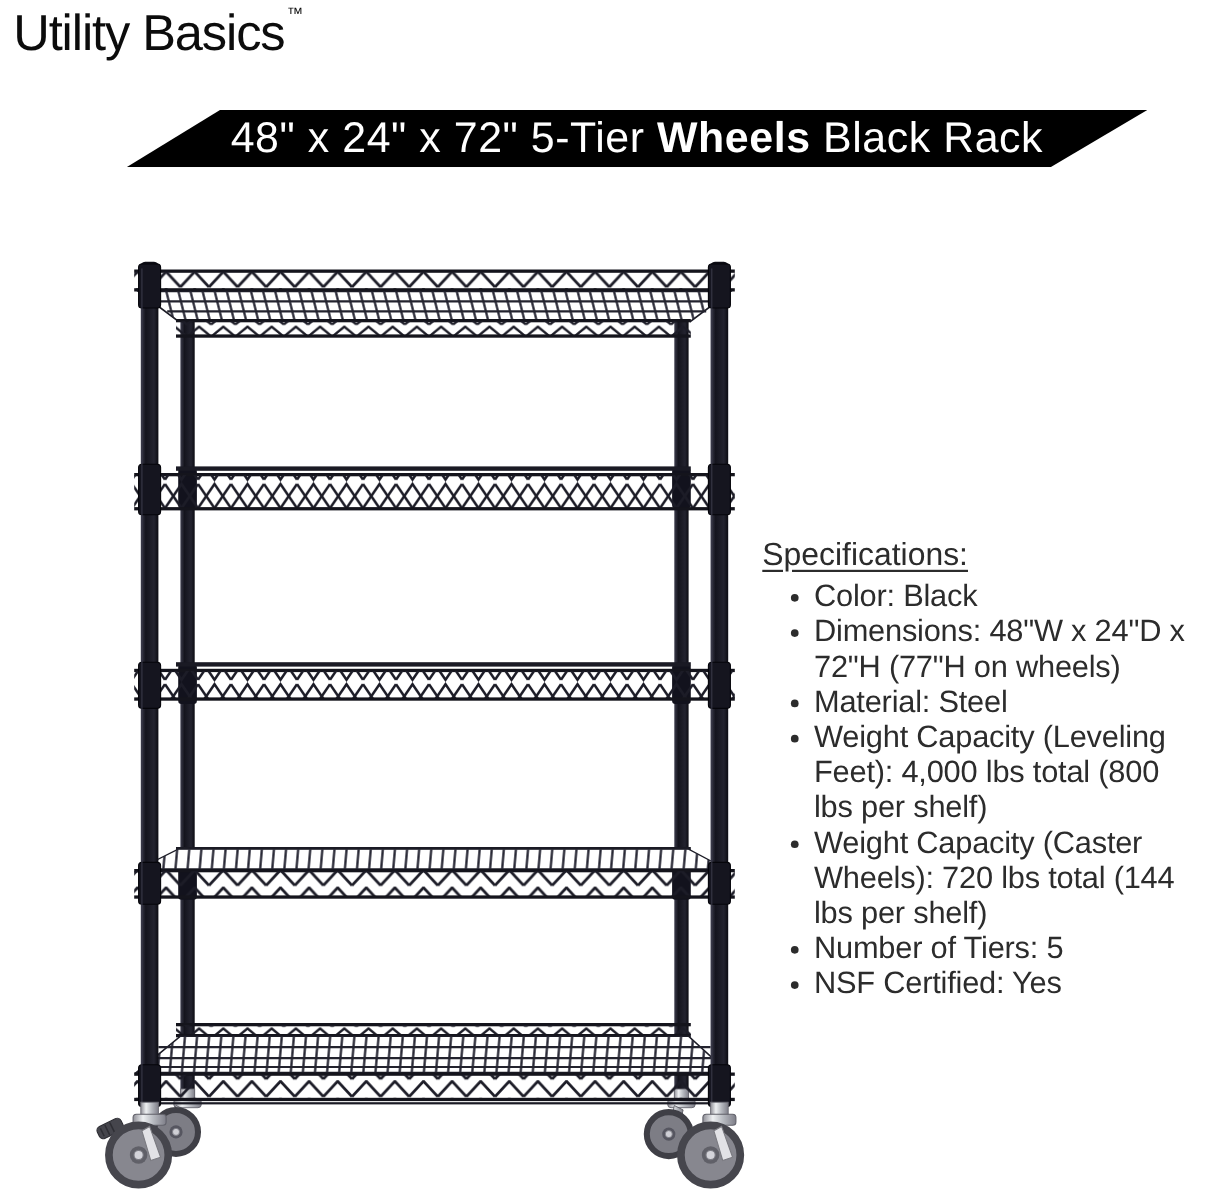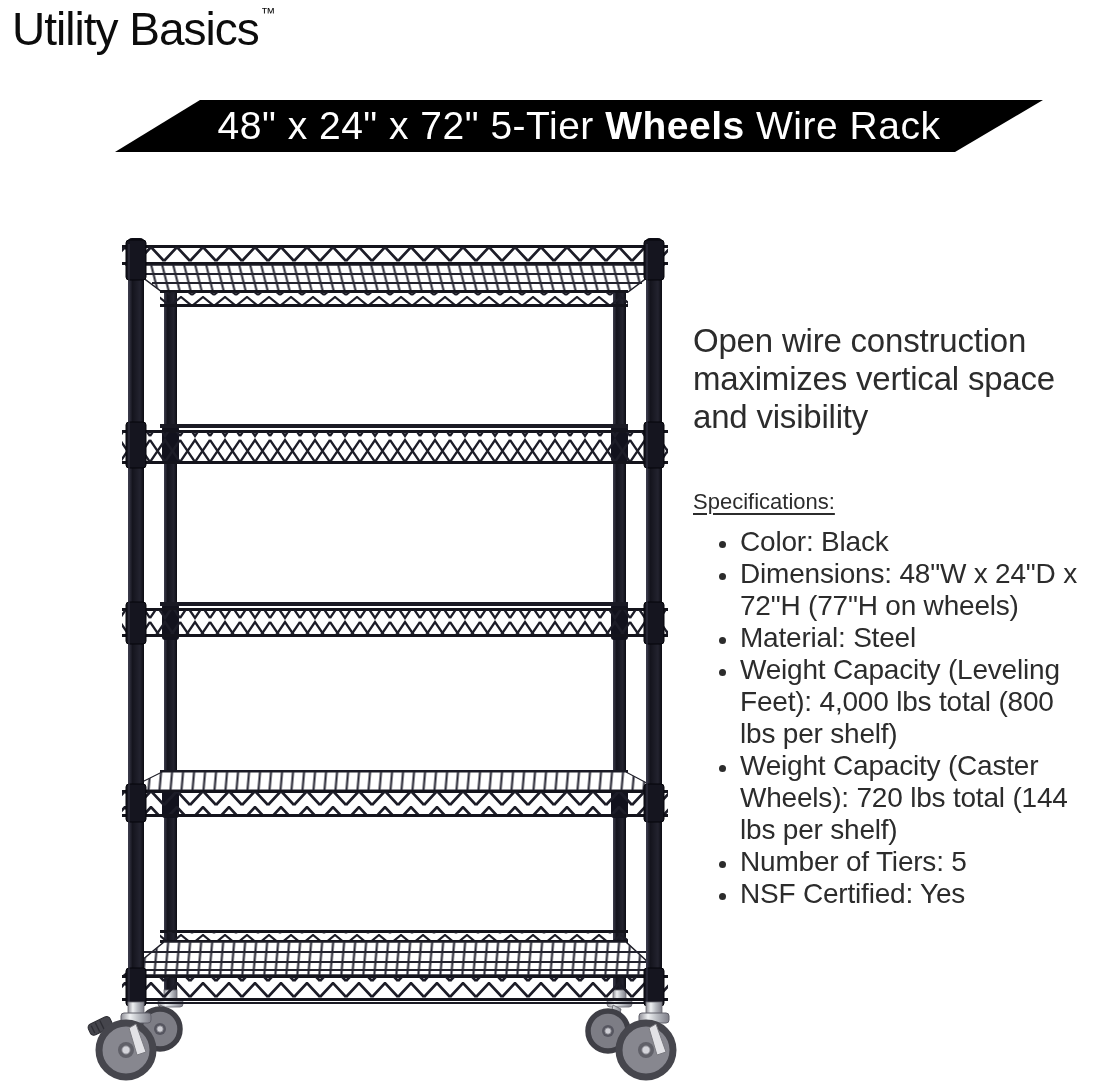--- a/index.html
+++ b/index.html
@@ -40,21 +40,21 @@
   .banner-text .hl { font-weight: 700; }
 
   
   .desc {
     position: absolute; left: 693px; top: 322px; width: 415px;
     font-size: 33px; line-height: 38px; color: #2c2c2c;
     white-space: pre-line; letter-spacing: -0.2px;
   }
   .specs-heading {
     position: absolute; left: 693px; top: 489px;
-    font-size: 22px; color: #2c2c2c;
+    font-size: 29px; color: #2c2c2c;
     text-decoration: underline;
     text-underline-offset: 4px;
   }
   .specs-list {
     position: absolute; left: 693px; top: 526px; width: 420px;
     margin: 0; padding: 0 0 0 47px;
     list-style: disc outside;
   }
   .specs-list li {
     font-size: 28px; line-height: 32px; color: #2c2c2c;
@@ -69,21 +69,21 @@
   }
 </style>
 </head>
 <body>
 
 <div class="canvas">
 
   <div class="logo"><span>Utility Basics</span><span class="tm">™</span></div>
 
   <div class="banner">
-    <div class="banner-text"><span>48" x 24" x 72" 5-Tier </span><span class="hl">Wheels</span><span> Wire Rack</span></div>
+    <div class="banner-text"><span>48" x 24" x 72" 5-Tier </span><span class="hl">Wheels</span><span> Black Rack</span></div>
   </div>
 
   <svg class="product-image" viewBox="0 0 650 856" role="img" aria-label="5-tier black wire shelving rack on caster wheels, front-left caster with brake lever">
     <defs>
       <linearGradient id="postGrad" x1="0" y1="0" x2="1" y2="0">
         <stop offset="0" stop-color="#3c3c4c"></stop>
         <stop offset="0.28" stop-color="#14141d"></stop>
         <stop offset="0.75" stop-color="#23232f"></stop>
         <stop offset="1" stop-color="#0b0b12"></stop>
       </linearGradient>
@@ -224,23 +224,20 @@
       <rect x="586" y="772" width="16" height="12" fill="url(#chrome)" stroke="#6a6a72" stroke-width="0.8"></rect>
       <rect x="579" y="783" width="30" height="10" rx="3" fill="url(#chrome)" stroke="#61616a" stroke-width="1"></rect>
       <path d="M583 792 L575 824 L585 826 L592 796 Z" fill="url(#chrome)" stroke="#5a5a62" stroke-width="1"></path>
       <circle cx="586" cy="820" r="27" fill="#87878f" stroke="#46464d" stroke-width="7"></circle>
       <circle cx="586" cy="820" r="8" fill="#606068"></circle>
       <circle cx="586" cy="820" r="4.2" fill="#d4d4da" stroke="#7d7d85" stroke-width="1"></circle>
       <path d="M596 794 L606 822 L597 825 L589 798 Z" fill="#e2e2e6" stroke="#7a7a80" stroke-width="1"></path>
     </g>
   </svg>
 
-  <div class="desc">Open wire construction
-maximizes vertical space
-and visibility</div>
 
   <div class="specs-heading">Specifications:</div>
   <ul class="specs-list">
       <li>Color: Black</li>
       <li>Dimensions: 48"W x 24"D x
 72"H (77"H on wheels)</li>
       <li>Material: Steel</li>
       <li>Weight Capacity (Leveling
 Feet): 4,000 lbs total (800
 lbs per shelf)</li>

